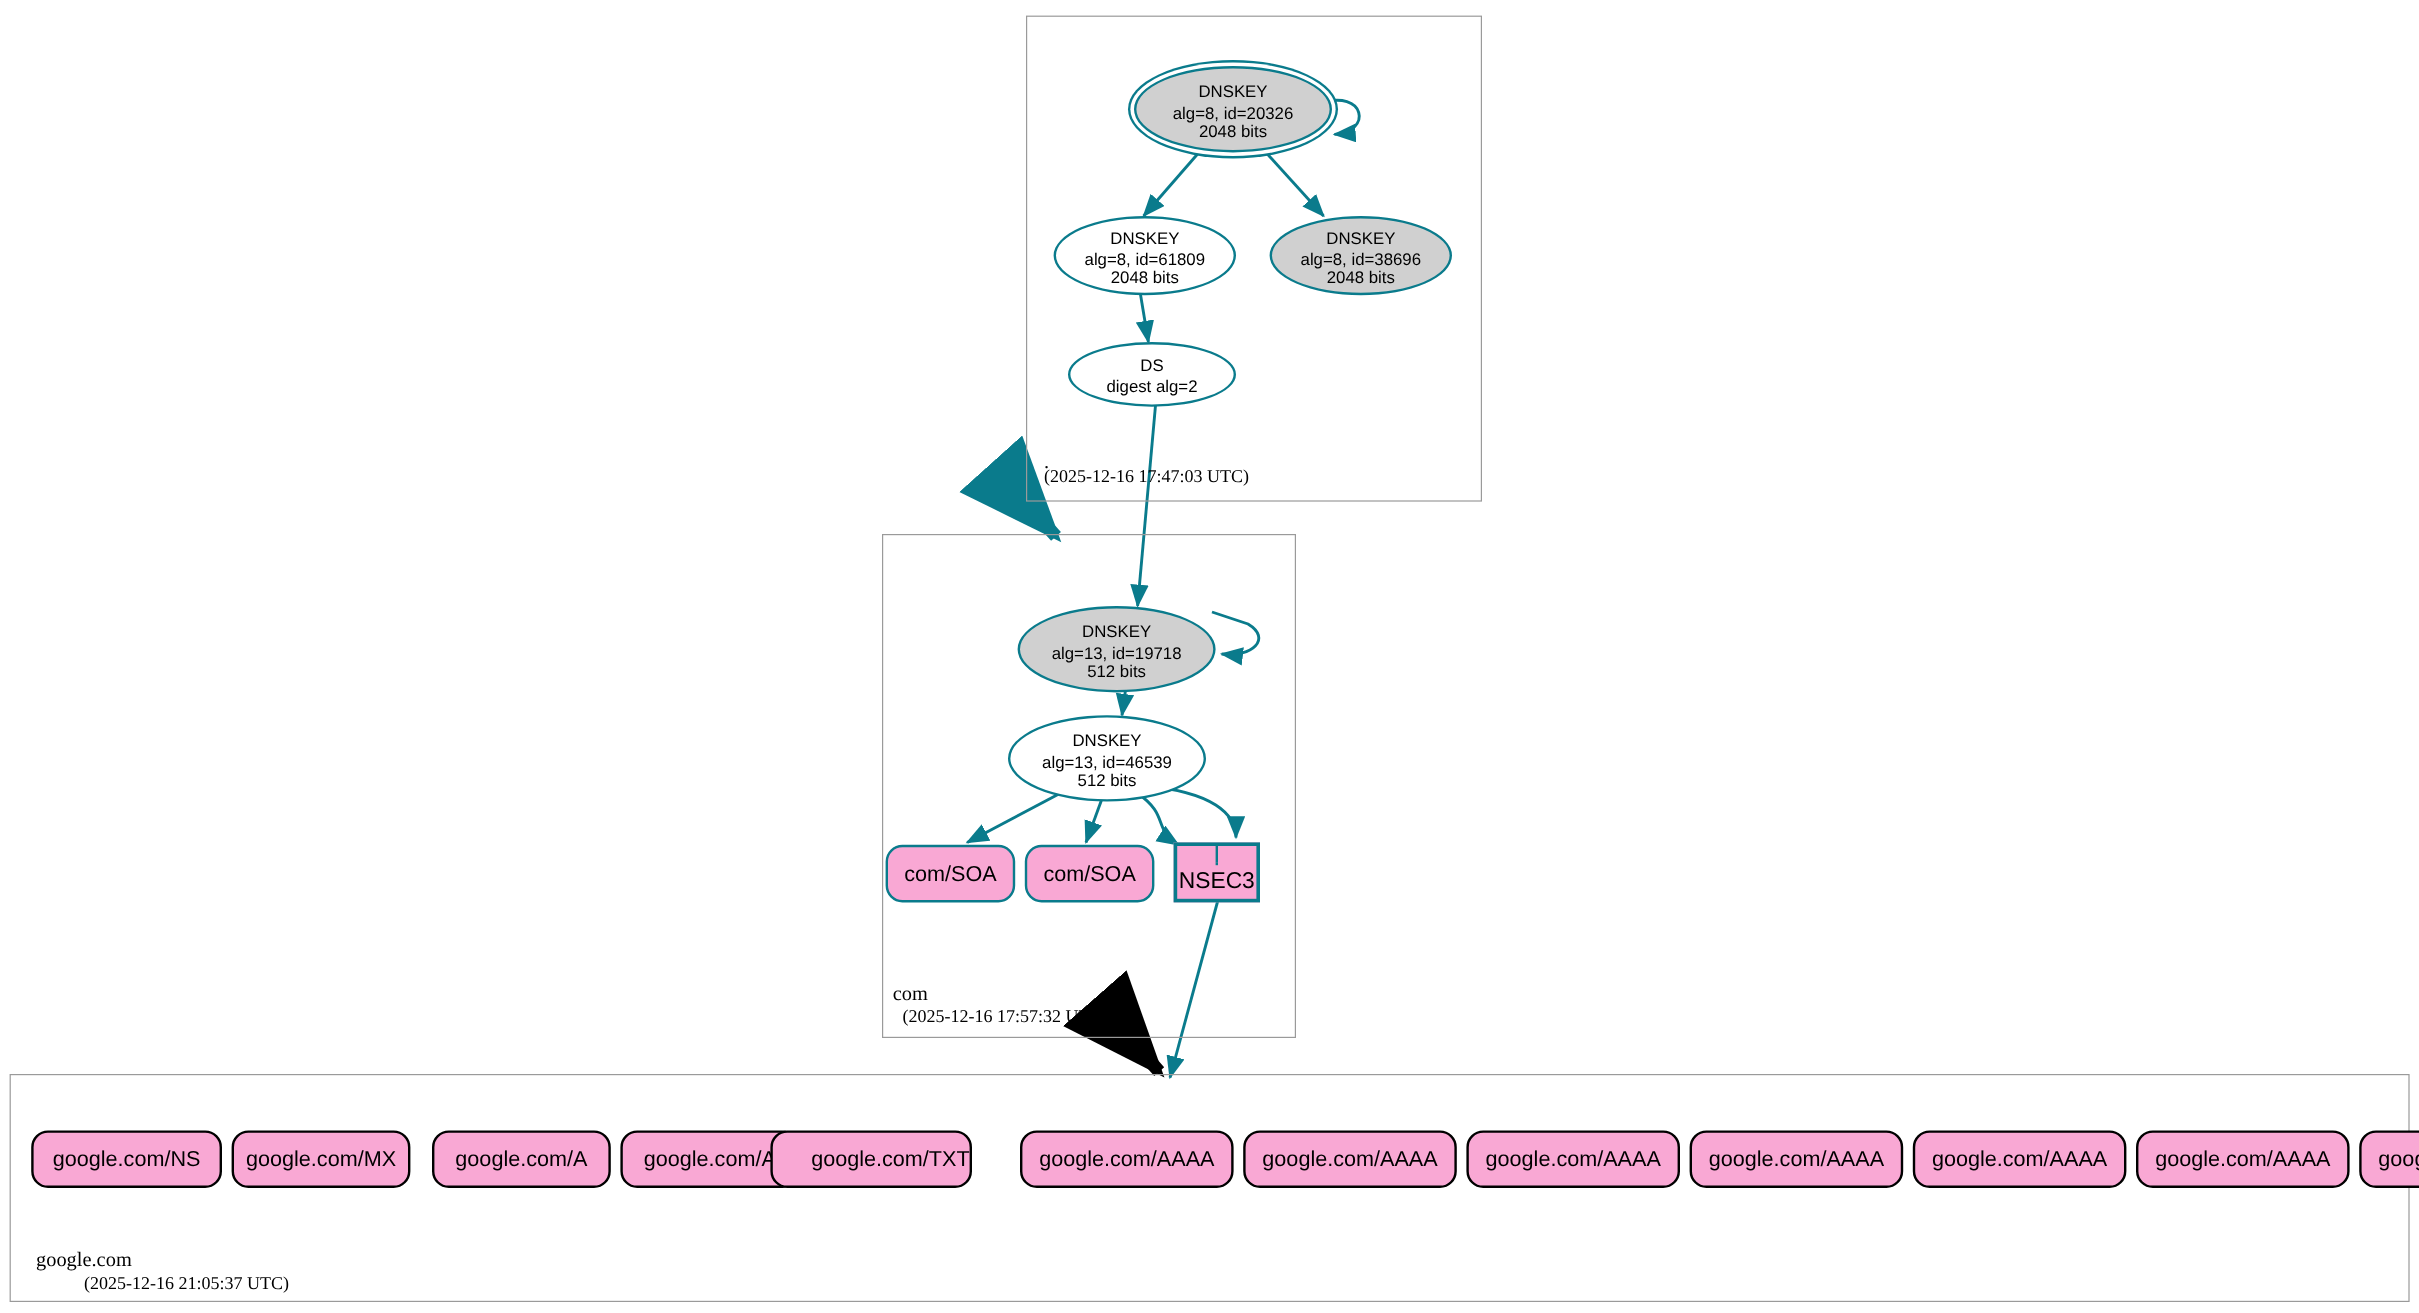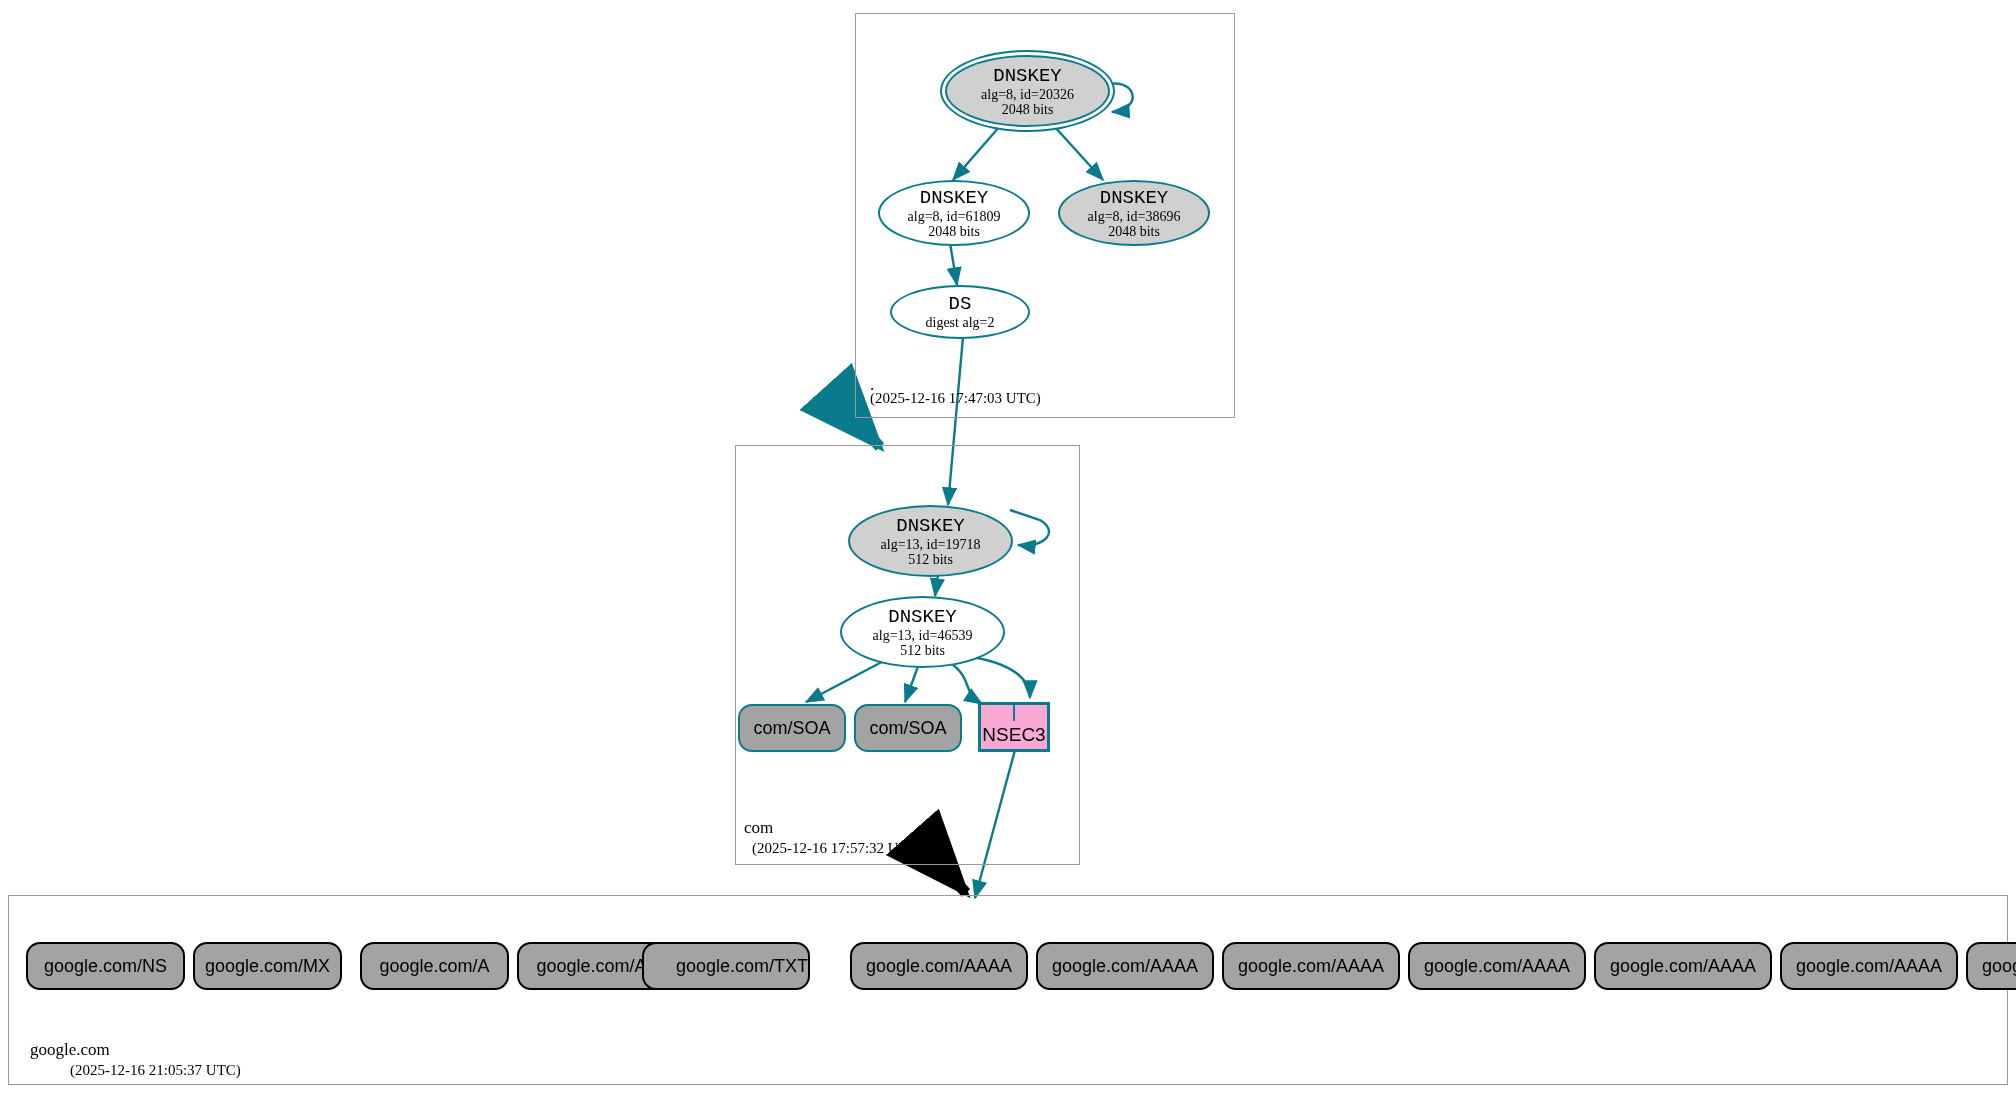--- a/index.html
+++ b/index.html
@@ -10,24 +10,24 @@
   .zone-box{position:absolute;border:1px solid #9a9a9a;background:transparent;box-sizing:border-box;}
   .zone-label{position:absolute;font-family:"Liberation Serif",serif;color:#000;white-space:nowrap;}
   .zone-name{font-size:17px;}
   .zone-time{font-size:15px;}
   .node{position:absolute;box-sizing:border-box;display:flex;flex-direction:column;
         align-items:center;justify-content:center;text-align:center;}
   
   .ellipse{border-radius:50%;border:2px solid #0a7b8c;background:#ffffff;}
   .ellipse.gray{background:#d0d0d0;}
   .ellipse.ksk{box-shadow:0 0 0 3px #ffffff,0 0 0 5px #0a7b8c;}
-  .n-title{font-family:Liberation Mono, monospace;font-size:19px;line-height:21px;}
-  .n-sub{font-family:Liberation Serif, serif;font-size:14px;line-height:15px;}
+  .n-title{font-family:Liberation Sans, sans-serif;font-size:14px;line-height:21px;}
+  .n-sub{font-family:Liberation Sans, sans-serif;font-size:14px;line-height:15px;}
   
-  .rrset{border-radius:14px;border:2px solid #0a7b8c;background:#a3a3a3;
+  .rrset{border-radius:14px;border:2px solid #0a7b8c;background:#f9a8d4;
          font-family:"Liberation Sans",sans-serif;font-size:18px;}
   .rrset.insecure{border:2px solid #000000;}
   
   .nsec3{border:3px solid #0a7b8c;background:#f9a8d4;display:flex;flex-direction:column;padding:0;}
   .nsec3 .hdr{display:flex;flex:0 0 14px;border-bottom:2px solid #0a7b8c;}
   .nsec3 .hdr span{flex:1;}
   .nsec3 .hdr span+span{border-left:2px solid #0a7b8c;}
   .nsec3 .lbl{flex:1;display:flex;align-items:center;justify-content:center;
               font-family:"Liberation Sans",sans-serif;font-size:19px;}
   svg{position:absolute;left:0;top:0;width:2016px;height:1094px;pointer-events:none;}

